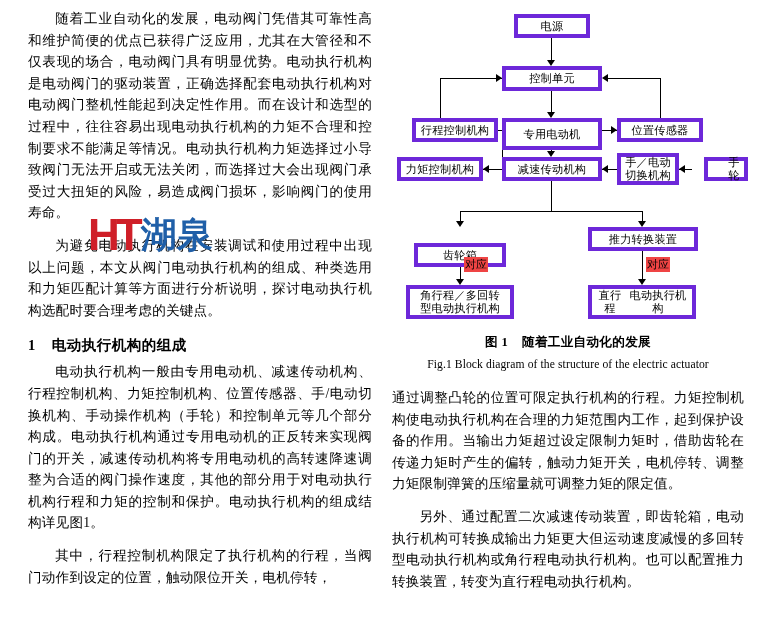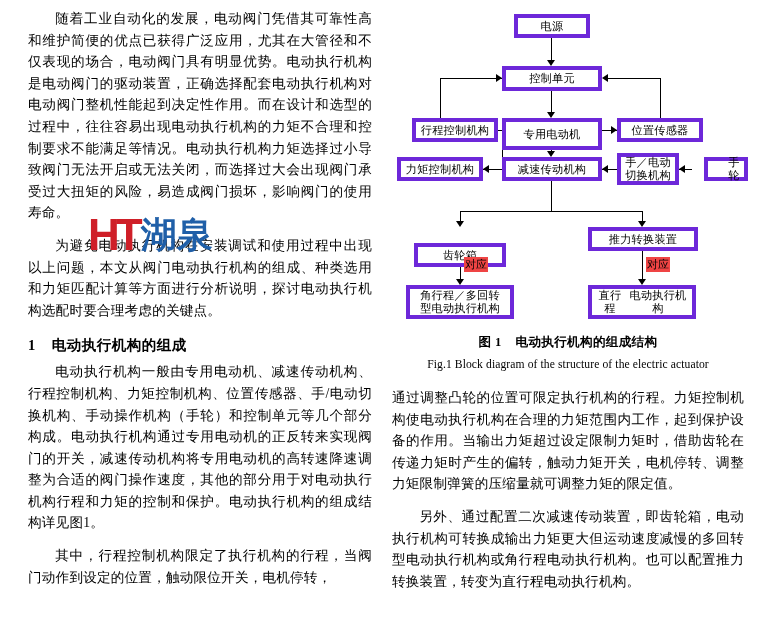--- a/index.html
+++ b/index.html
@@ -248,21 +248,21 @@
         <span>型电动执行机构</span>
       </div>
 
       <div class="node two-line" style="left:196px; top:277px; width:108px; height:34px; ">
         <span>直行程</span>
         <span>电动执行机构</span>
       </div>
     </div>
 
     <div class="fig-caption-cn">
-      <span class="lbl">图 1</span><span>电动执行机构的组成结构</span>
+      <span class="lbl">图 1</span><span>随着工业自动化的发展</span>
     </div>
     <div class="fig-caption-en">Fig.1  Block diagram of the structure of the electric actuator</div>
 
     <div style="height:16px;"></div>
 
     <p class="body">通过调整凸轮的位置可限定执行机构的行程。力矩控制机构使电动执行机构在合理的力矩范围内工作，起到保护设备的作用。当输出力矩超过设定限制力矩时，借助齿轮在传递力矩时产生的偏转，触动力矩开关，电机停转、调整力矩限制弹簧的压缩量就可调整力矩的限定值。</p>
     <div class="gap"></div>
     <p class="body indent">另外、通过配置二次减速传动装置，即齿轮箱，电动执行机构可转换成输出力矩更大但运动速度减慢的多回转型电动执行机构或角行程电动执行机构。也可以配置推力转换装置，转变为直行程电动执行机构。</p>
   </div>
 

